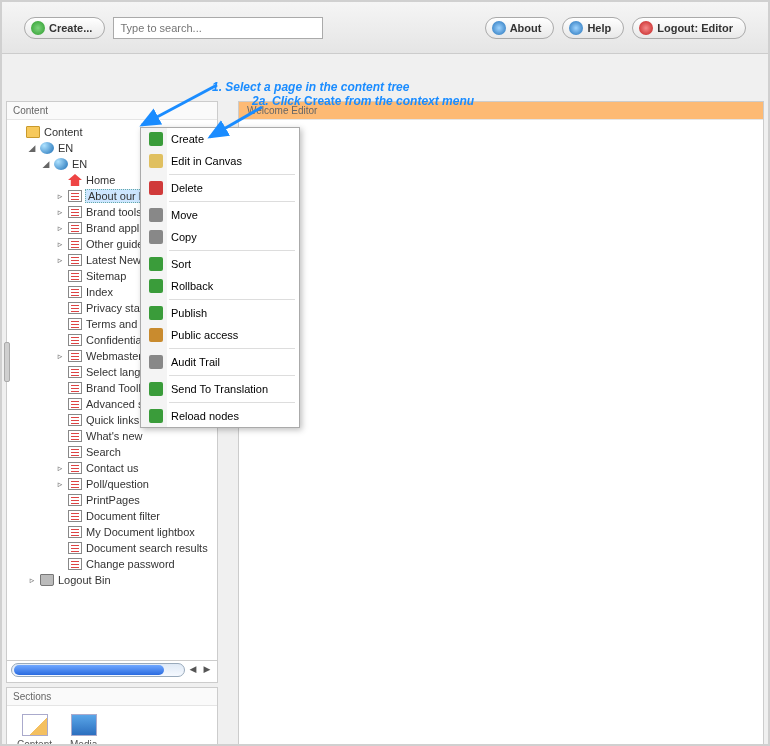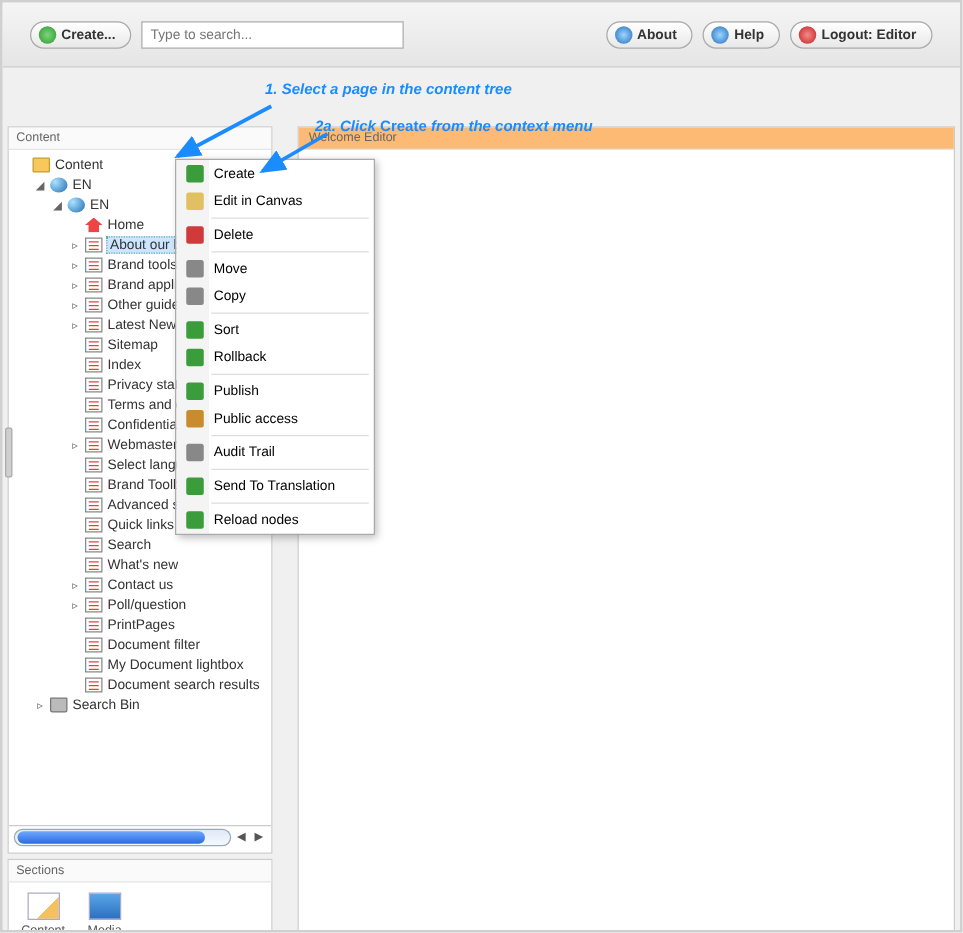--- a/index.html
+++ b/index.html
@@ -190,28 +190,28 @@
             <span class="lbl">Advanced search</span>
           </div>
           <div class="tree-row ind-3">
             <span class="arrow"></span>
             <span class="ticon page"></span>
             <span class="lbl">Quick links</span>
           </div>
           <div class="tree-row ind-3">
             <span class="arrow"></span>
             <span class="ticon page"></span>
+            <span class="lbl">What's new</span>
+          </div>
+          <div class="tree-row ind-3">
+            <span class="arrow"></span>
+            <span class="ticon page"></span>
             <span class="lbl">Search</span>
           </div>
           <div class="tree-row ind-3">
-            <span class="arrow"></span>
-            <span class="ticon page"></span>
-            <span class="lbl">What's new</span>
-          </div>
-          <div class="tree-row ind-3">
             <span class="arrow">▹</span>
             <span class="ticon page"></span>
             <span class="lbl">Contact us</span>
           </div>
           <div class="tree-row ind-3">
             <span class="arrow">▹</span>
             <span class="ticon page"></span>
             <span class="lbl">Poll/question</span>
           </div>
           <div class="tree-row ind-3">
@@ -227,24 +227,29 @@
           <div class="tree-row ind-3">
             <span class="arrow"></span>
             <span class="ticon page"></span>
             <span class="lbl">My Document lightbox</span>
           </div>
           <div class="tree-row ind-3">
             <span class="arrow"></span>
             <span class="ticon page"></span>
             <span class="lbl">Document search results</span>
           </div>
+          <div class="tree-row ind-3">
+            <span class="arrow"></span>
+            <span class="ticon page"></span>
+            <span class="lbl">Change password</span>
+          </div>
           <div class="tree-row ind-1">
             <span class="arrow">▹</span>
             <span class="ticon bin"></span>
-            <span class="lbl">Search Bin</span>
+            <span class="lbl">Logout Bin</span>
           </div>
         </div>
       <div class="hscroll">
         <div class="hscroll-track">
             <div class="hscroll-thumb"></div>
           </div>
         <div class="hscroll-arrow">◀</div>
         <div class="hscroll-arrow">▶</div>
       </div>
     </div>
@@ -324,21 +329,21 @@
       <span class="ctx-icon" style="background: rgb(58, 156, 58);"></span>
       <span>Send To Translation</span>
     </div>
     <div class="ctx-sep"></div>
     <div class="ctx-item">
       <span class="ctx-icon" style="background: rgb(58, 156, 58);"></span>
       <span>Reload nodes</span>
     </div>
   </div>
 
-<div class="anno-text" style="left:210px; top:62px;">
+<div class="anno-text" style="left:210px; top:78px;">
   <span>1.</span>
   <span>Select a page in the content tree</span>
 </div>
 <div class="anno-text" style="left:250px; top:92px;">
   <span>2a.</span>
   <span>Click </span><b>Create</b><span> from the context menu</span>
 </div>
 
 <svg class="arrow-svg" style="left:130px; top:78px;" width="90" height="55">
   <defs>

